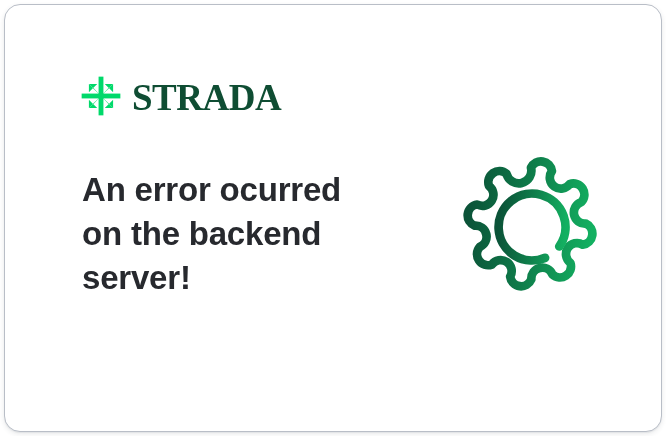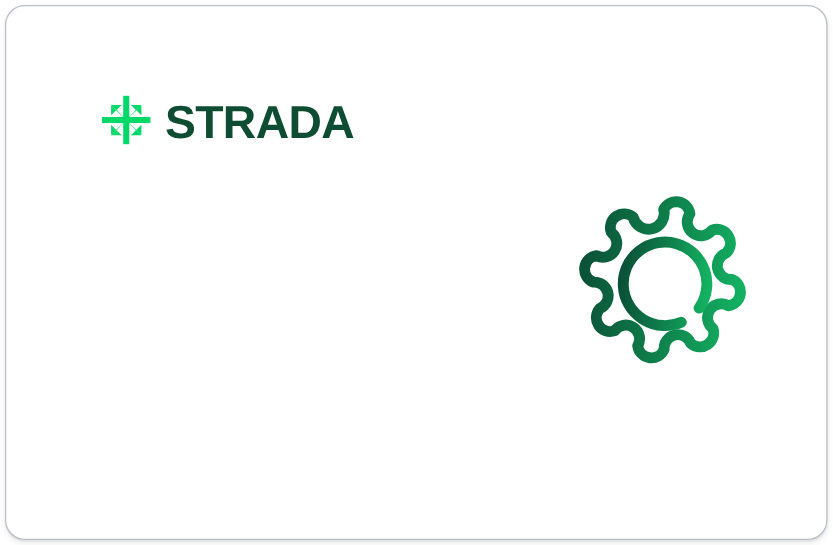--- a/index.html
+++ b/index.html
@@ -50,21 +50,21 @@
     gap: 9px;
     height: 46px;
   }
   .logo-mark {
     width: 44px;
     height: 44px;
     display: block;
     flex: 0 0 auto;
   }
   .logo-word {
-    font-family: Liberation Sans, sans-serif;
+    font-family: Liberation Serif, serif;
     font-size: 37px;
     font-weight: bold;
     letter-spacing: -0.5px;
     color: #0F4D33;
     line-height: 1;
     white-space: nowrap;
     position: relative;
     top: 1px;
   }
 
@@ -126,20 +126,25 @@
           <use href="#spoke-diag"></use>
           <use href="#spoke-diag" transform="rotate(90 50 50)"></use>
           <use href="#spoke-diag" transform="rotate(180 50 50)"></use>
           <use href="#spoke-diag" transform="rotate(270 50 50)"></use>
         </g>
       </svg>
 
       <div class="logo-word">STRADA</div>
     </div>
 
+    <div class="message">
+      <span class="line">An error ocurred</span>
+      <span class="line">on the backend</span>
+      <span class="line">server!</span>
+    </div>
 
     <div class="gear-wrap">
       <svg class="gear-svg" viewBox="0 0 200 200" aria-hidden="true">
         <defs>
           <linearGradient id="gearGrad" x1="0" y1="0.45" x2="1" y2="0.55">
             <stop offset="0%" stop-color="#0B5338"></stop>
             <stop offset="45%" stop-color="#0E7A49"></stop>
             <stop offset="100%" stop-color="#13B061"></stop>
           </linearGradient>
         </defs>

